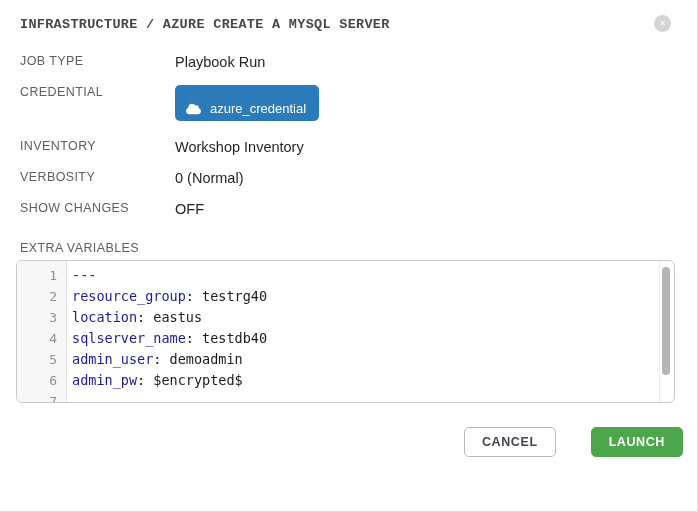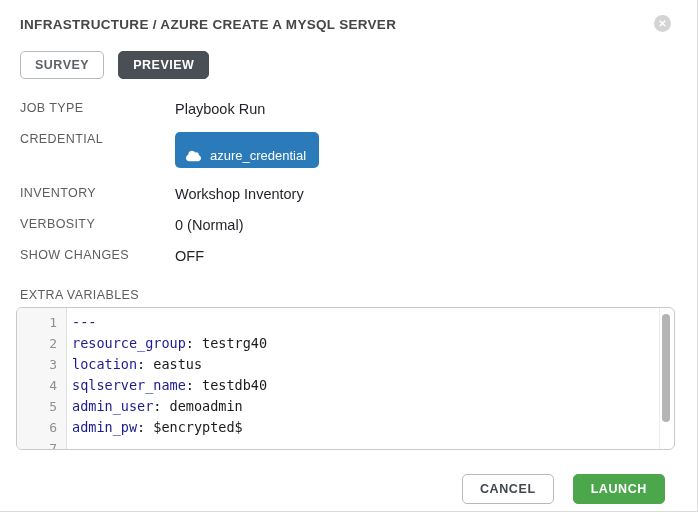--- a/index.html
+++ b/index.html
@@ -7,21 +7,21 @@
     position:relative;
     width:698px; height:512px;
     box-sizing:border-box;
     background:#ffffff;
     border-right:1px solid #dcdcdc;
     border-bottom:1px solid #dcdcdc;
     font-family:"Liberation Sans", sans-serif;
     overflow:hidden;
   }
   
-  .hdr { display:flex; justify-content:space-between; align-items:flex-start; padding:15px 26px 0 20px; }
+  .hdr { display:flex; justify-content:space-between; align-items:flex-start; padding:15px 26px 0 20px;font-family:Liberation Mono, monospace; }
   .hdr-title { font-size:13.5px; font-weight:700; color:#474747; letter-spacing:.3px; padding-top:2px; }
   .close-btn {
     width:17px; height:17px; border-radius:50%;
     background:#d4d4d4; color:#ffffff;
     display:flex; align-items:center; justify-content:center;
     font-size:10px; font-weight:700; line-height:1; cursor:pointer;
     user-select:none;
   }
   
   .tabs { margin:19px 0 0 20px; display:flex; gap:14px; }
@@ -71,43 +71,39 @@
   .scroll-track {
     position:absolute; top:0; right:0; width:14px; height:100%;
     border-left:1px solid #ececec; background:transparent;
   }
   .scroll-thumb {
     position:absolute; top:6px; right:4px;
     width:8px; height:108px; border-radius:4px;
     background:#b4b4b4; cursor:pointer;
   }
   
-  .footer { display:flex; justify-content:flex-end; gap:19px; margin:24px 32px 0 0; }
+  .footer { display:flex; justify-content:flex-end; gap:35px; margin:24px 14px 0 0; }
   .btn {
     font-family:"Liberation Sans", sans-serif;
     font-size:12.5px; font-weight:700; letter-spacing:.6px;
     border-radius:5px; padding:7px 17px; cursor:pointer;
   }
   .btn-cancel { background:#ffffff; border:1px solid #b7babd; color:#41474e; }
   .btn-launch { background:#4ca64c; border:1px solid #4ca64c; color:#ffffff;text-align:right; }
 </style>
 </head>
 <body>
 
 <div class="dialog">
 
   <div class="hdr">
     <div class="hdr-title">INFRASTRUCTURE / AZURE CREATE A MYSQL SERVER</div>
     <div class="close-btn">✕</div>
   </div>
 
-  <div class="tabs">
-    <button class="tab-btn">SURVEY</button>
-    <button class="tab-btn active">PREVIEW</button>
-  </div>
 
   <div class="fields">
     <div class="field-row">
       <div class="field-label">JOB TYPE</div>
       <div class="field-value">Playbook Run</div>
     </div>
     <div class="field-row tall">
       <div class="field-label">CREDENTIAL</div>
       <div class="badge">
         <span>

